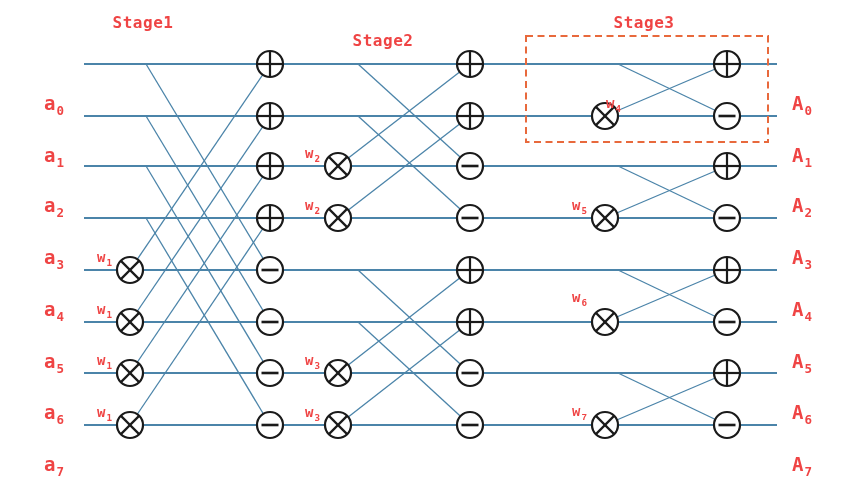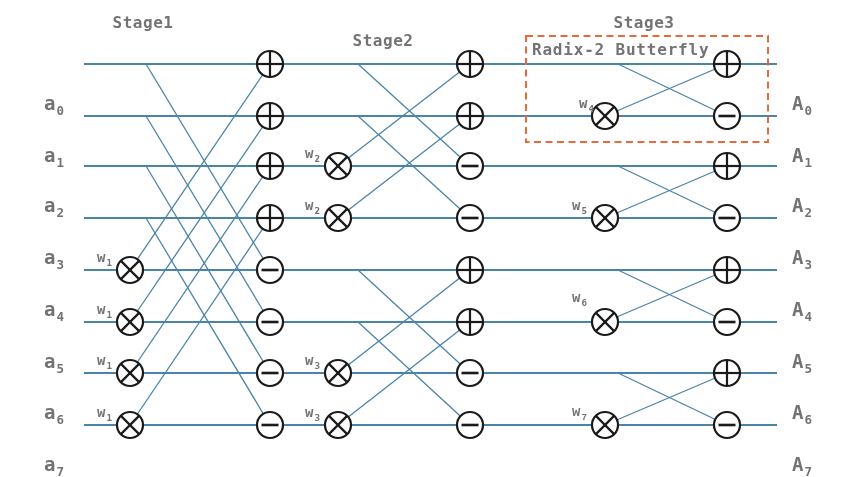--- a/index.html
+++ b/index.html
@@ -1,19 +1,19 @@
 <!DOCTYPE html>
 <html><head>
 <meta charset="utf-8">
 <style>
   html,body{margin:0;padding:0;background:#ffffff;}
   .canvas{position:relative;width:847px;height:477px;background:#ffffff;overflow:hidden;
           font-family:"DejaVu Sans Mono","Liberation Mono",monospace;}
   .canvas svg{position:absolute;left:0;top:0;}
-  .lbl{position:absolute;color:#737373;font-weight:bold;line-height:1;white-space:nowrap;}
+  .lbl{position:absolute;color:#ef4444;font-weight:bold;line-height:1;white-space:nowrap;}
   .io{font-size:19px;margin-top:40px;}
   .tw{font-size:14px;}
   .sub{display:inline-block;font-size:0.66em;transform:translateY(0.38em);margin-left:1px;}
   .stage-title{font-size:16px;transform:translateX(-50%);letter-spacing:0.5px;}
   .box-label{font-size:16px;letter-spacing:0.8px;}
 </style>
 </head>
 <body>
 
 <div class="canvas">
@@ -238,22 +238,21 @@
       <span class="lbl io" style="left: 792px; top: 363px;"><span>A</span><span class="sub">6</span></span>
       <span class="lbl io" style="left: 792px; top: 415px;"><span>A</span><span class="sub">7</span></span>
       <span class="lbl tw" style="left: 97px; top: 250px;"><span>w</span><span class="sub">1</span></span>
       <span class="lbl tw" style="left: 97px; top: 302px;"><span>w</span><span class="sub">1</span></span>
       <span class="lbl tw" style="left: 97px; top: 353px;"><span>w</span><span class="sub">1</span></span>
       <span class="lbl tw" style="left: 97px; top: 405px;"><span>w</span><span class="sub">1</span></span>
       <span class="lbl tw" style="left: 305px; top: 146px;"><span>w</span><span class="sub">2</span></span>
       <span class="lbl tw" style="left: 305px; top: 198px;"><span>w</span><span class="sub">2</span></span>
       <span class="lbl tw" style="left: 305px; top: 353px;"><span>w</span><span class="sub">3</span></span>
       <span class="lbl tw" style="left: 305px; top: 405px;"><span>w</span><span class="sub">3</span></span>
-      <span class="lbl tw" style="left: 579px; top: 96px;"><span>w</span><span class="sub">4</span></span>
+      <span class="lbl tw" style="left: 606px; top: 96px;"><span>w</span><span class="sub">4</span></span>
       <span class="lbl tw" style="left: 572px; top: 198px; text-align: right;"><span>w</span><span class="sub">5</span></span>
       <span class="lbl tw" style="left: 572px; top: 290px;"><span>w</span><span class="sub">6</span></span>
       <span class="lbl tw" style="left: 572px; top: 405px; font-family: Liberation Mono, monospace;"><span>w</span><span class="sub">7</span></span>
       <span class="lbl stage-title" style="left: 143px; top: 15px;">Stage1</span>
       <span class="lbl stage-title" style="left: 383px; top: 33px;">Stage2</span>
       <span class="lbl stage-title" style="left: 644px; top: 15px;">Stage3</span>
     </div>
-  <span class="lbl box-label" style="left:532px;top:42px;">Radix-2 Butterfly</span>
 </div>
 
 </body></html>

